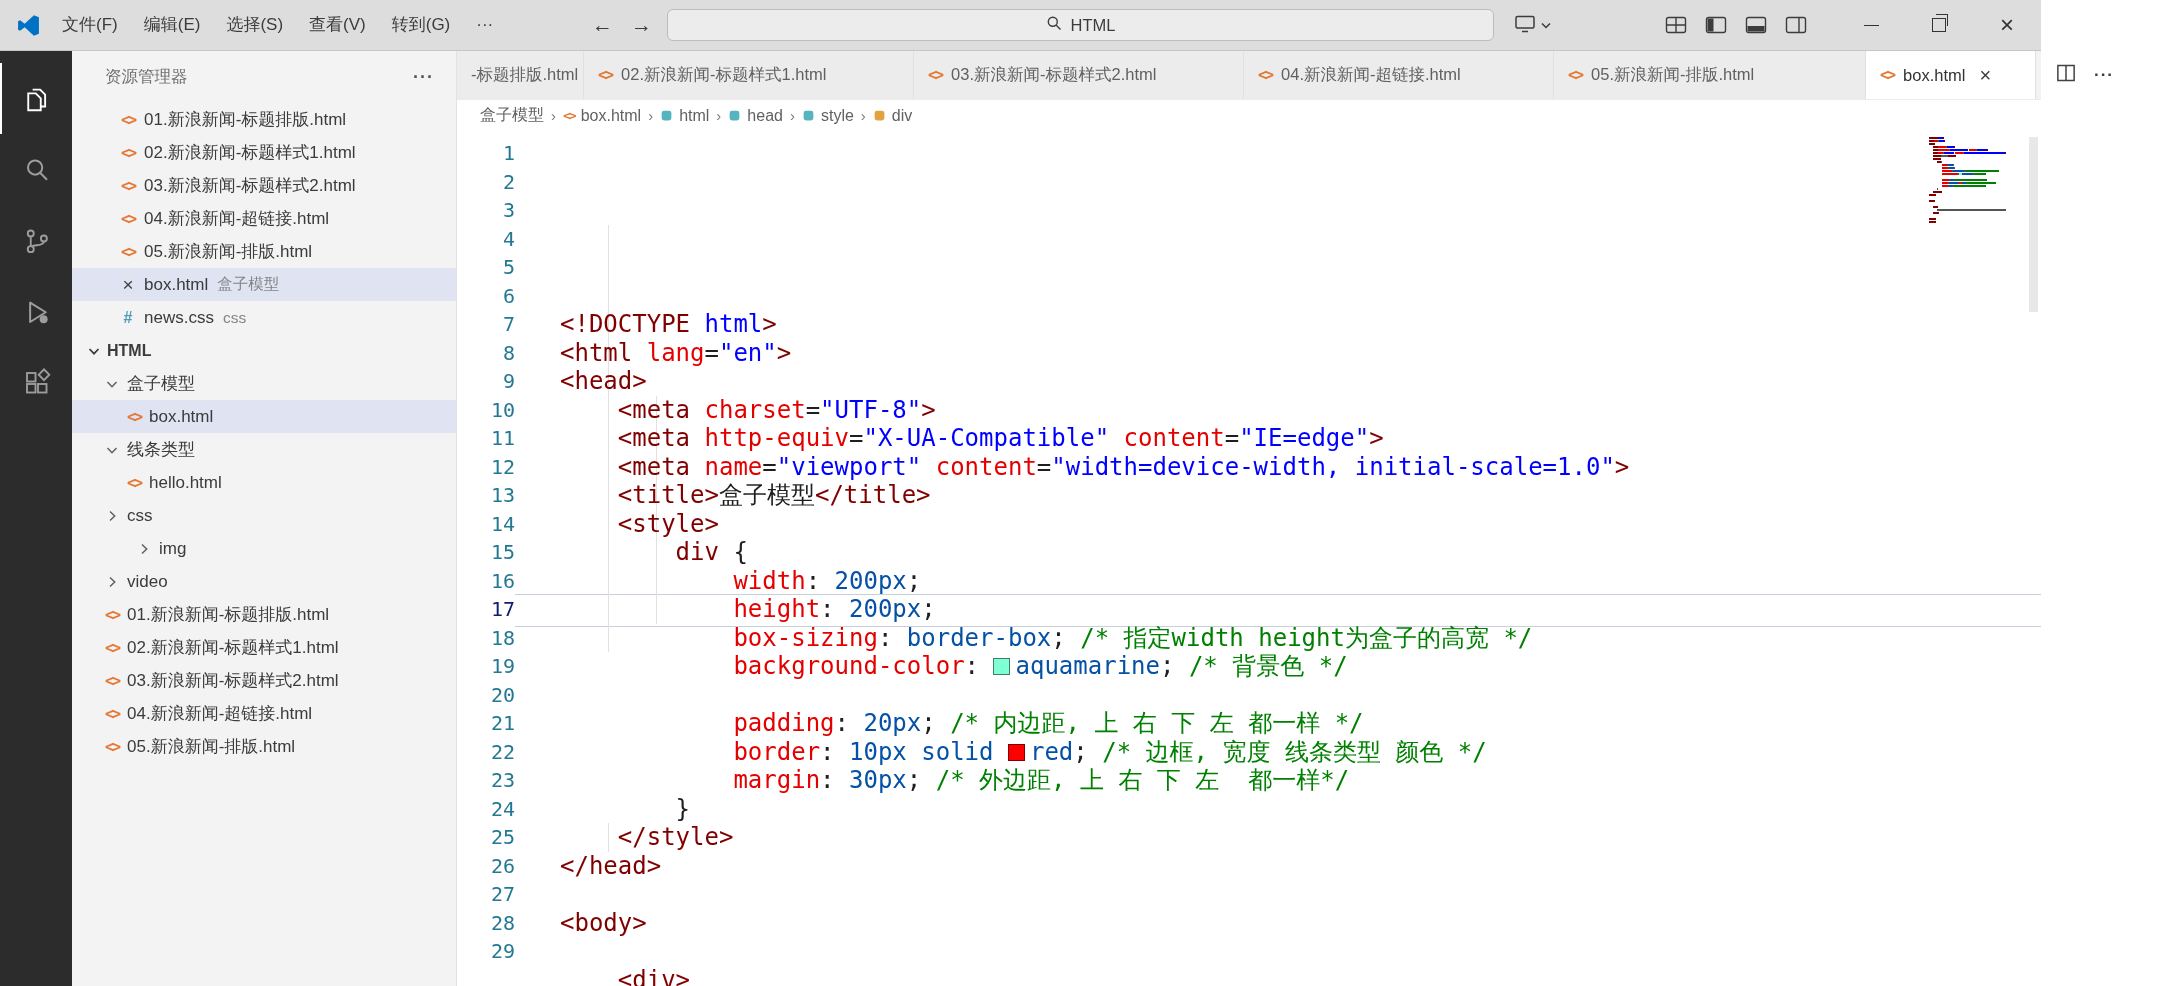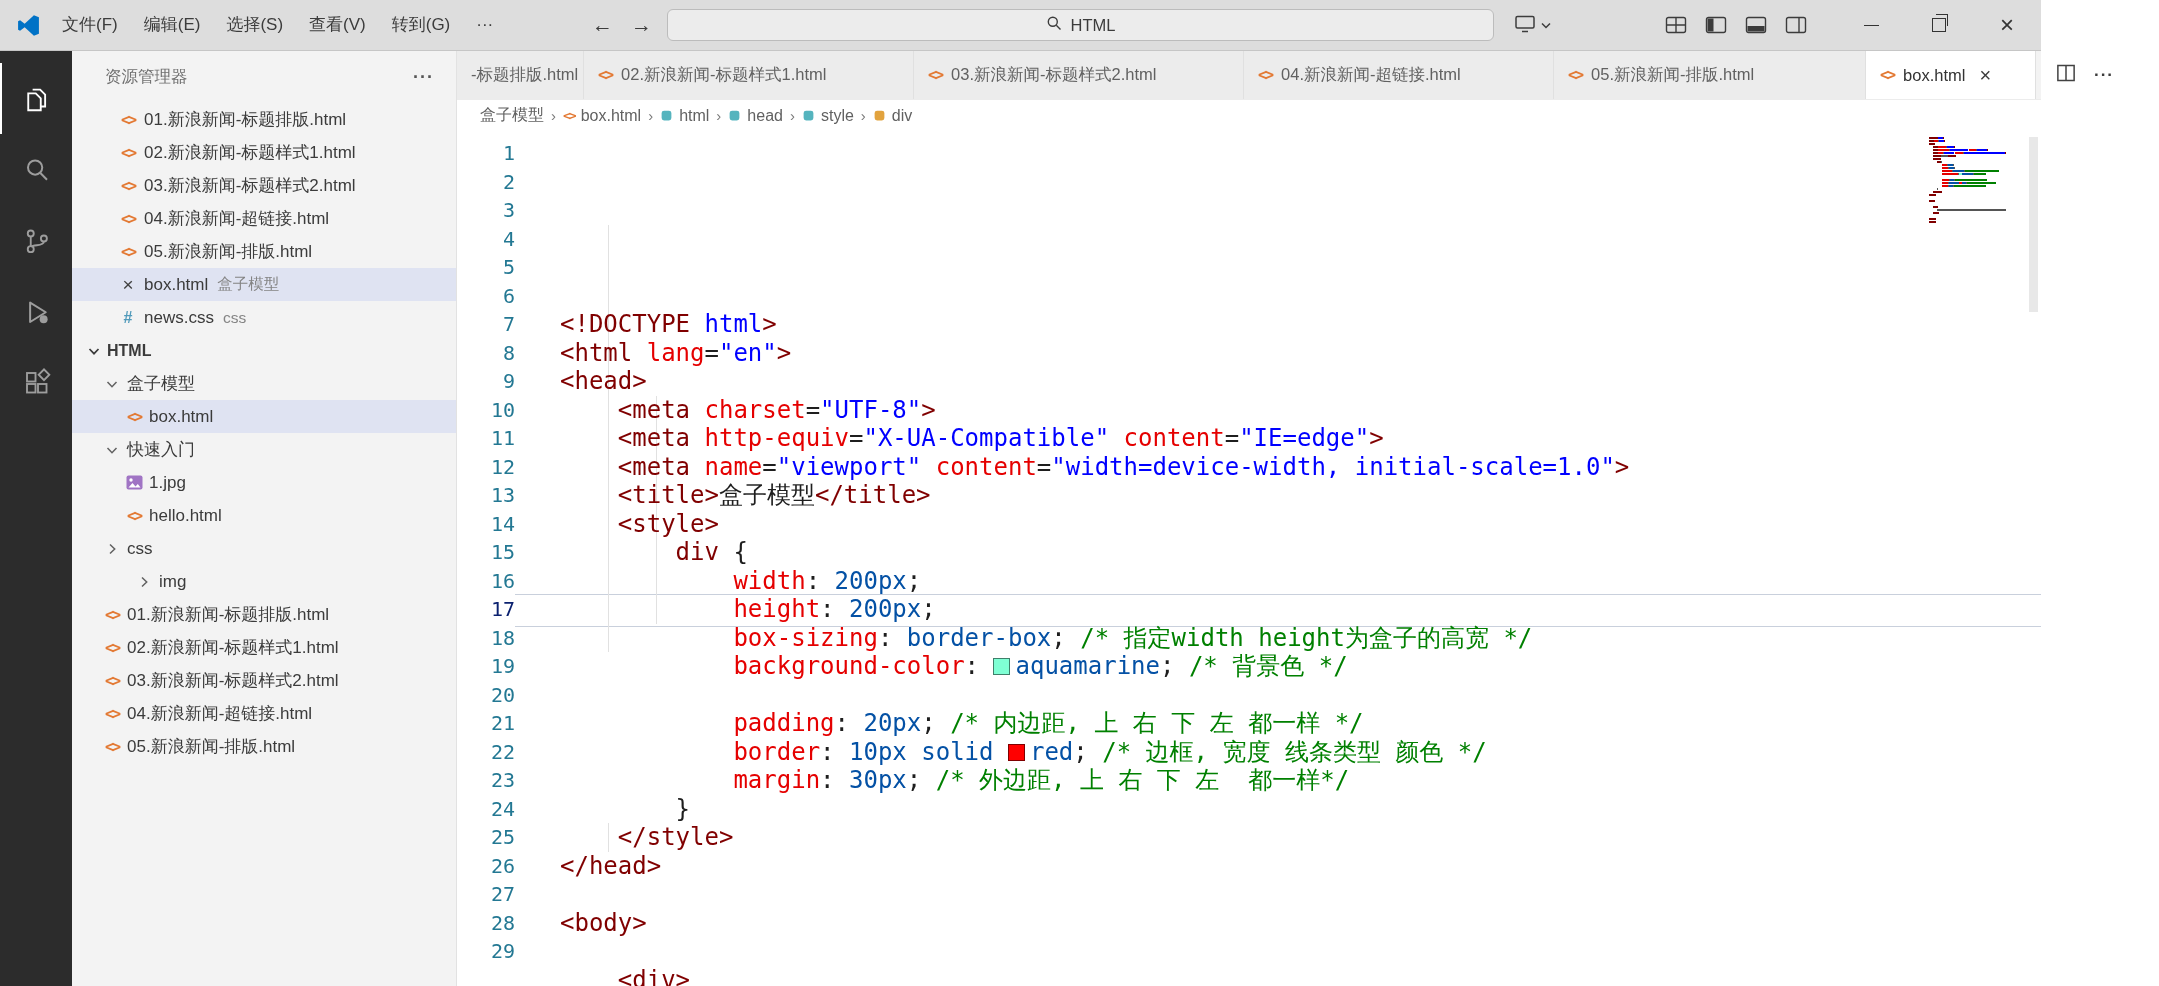--- a/index.html
+++ b/index.html
@@ -294,31 +294,21 @@
               <span class="fi-html">&lt;&gt;</span>
             </span>
             <span class="tree-label">box.html</span>
           </div>
           <div class="row tree-row" style="padding-left: 28px;">
             <span class="tree-lead">
               <svg width="16" height="16" viewBox="0 0 16 16" fill="none" stroke="#616161" stroke-width="1.5">
                 <path d="M3.5 6l4.5 4.7L12.5 6"></path>
               </svg>
             </span>
-            <span class="tree-label">快速入门</span>
-          </div>
-          <div class="row tree-row" style="padding-left: 50px;">
-            <span class="tree-lead">
-              <svg width="17" height="15" viewBox="0 0 17 15">
-                <rect x="0.5" y="0.5" width="16" height="14" rx="2" fill="#a074c4"></rect>
-                <circle cx="5" cy="5" r="1.7" fill="#fff"></circle>
-                <path d="M2.5 12.5l4-4.5 3 3.4 2.3-2.4 2.7 3.5z" fill="#fff"></path>
-              </svg>
-            </span>
-            <span class="tree-label">1.jpg</span>
+            <span class="tree-label">线条类型</span>
           </div>
           <div class="row tree-row" style="padding-left: 50px;">
             <span class="tree-lead">
               <span class="fi-html">&lt;&gt;</span>
             </span>
             <span class="tree-label">hello.html</span>
           </div>
           <div class="row tree-row" style="padding-left: 28px;">
             <span class="tree-lead">
               <svg width="16" height="16" viewBox="0 0 16 16" fill="none" stroke="#616161" stroke-width="1.5">
@@ -327,20 +317,28 @@
             </span>
             <span class="tree-label">css</span>
           </div>
           <div class="row tree-row" style="padding-left: 28px; margin-left: 32px;">
             <span class="tree-lead">
               <svg width="16" height="16" viewBox="0 0 16 16" fill="none" stroke="#616161" stroke-width="1.5">
                 <path d="M6 3.5l4.7 4.5L6 12.5"></path>
               </svg>
             </span>
             <span class="tree-label">img</span>
+          </div>
+          <div class="row tree-row" style="padding-left: 28px;">
+            <span class="tree-lead">
+              <svg width="16" height="16" viewBox="0 0 16 16" fill="none" stroke="#616161" stroke-width="1.5">
+                <path d="M6 3.5l4.7 4.5L6 12.5"></path>
+              </svg>
+            </span>
+            <span class="tree-label">video</span>
           </div>
           <div class="row tree-row" style="padding-left: 28px;">
             <span class="tree-lead">
               <span class="fi-html">&lt;&gt;</span>
             </span>
             <span class="tree-label">01.新浪新闻-标题排版.html</span>
           </div>
           <div class="row tree-row" style="padding-left: 28px;">
             <span class="tree-lead">
               <span class="fi-html">&lt;&gt;</span>

